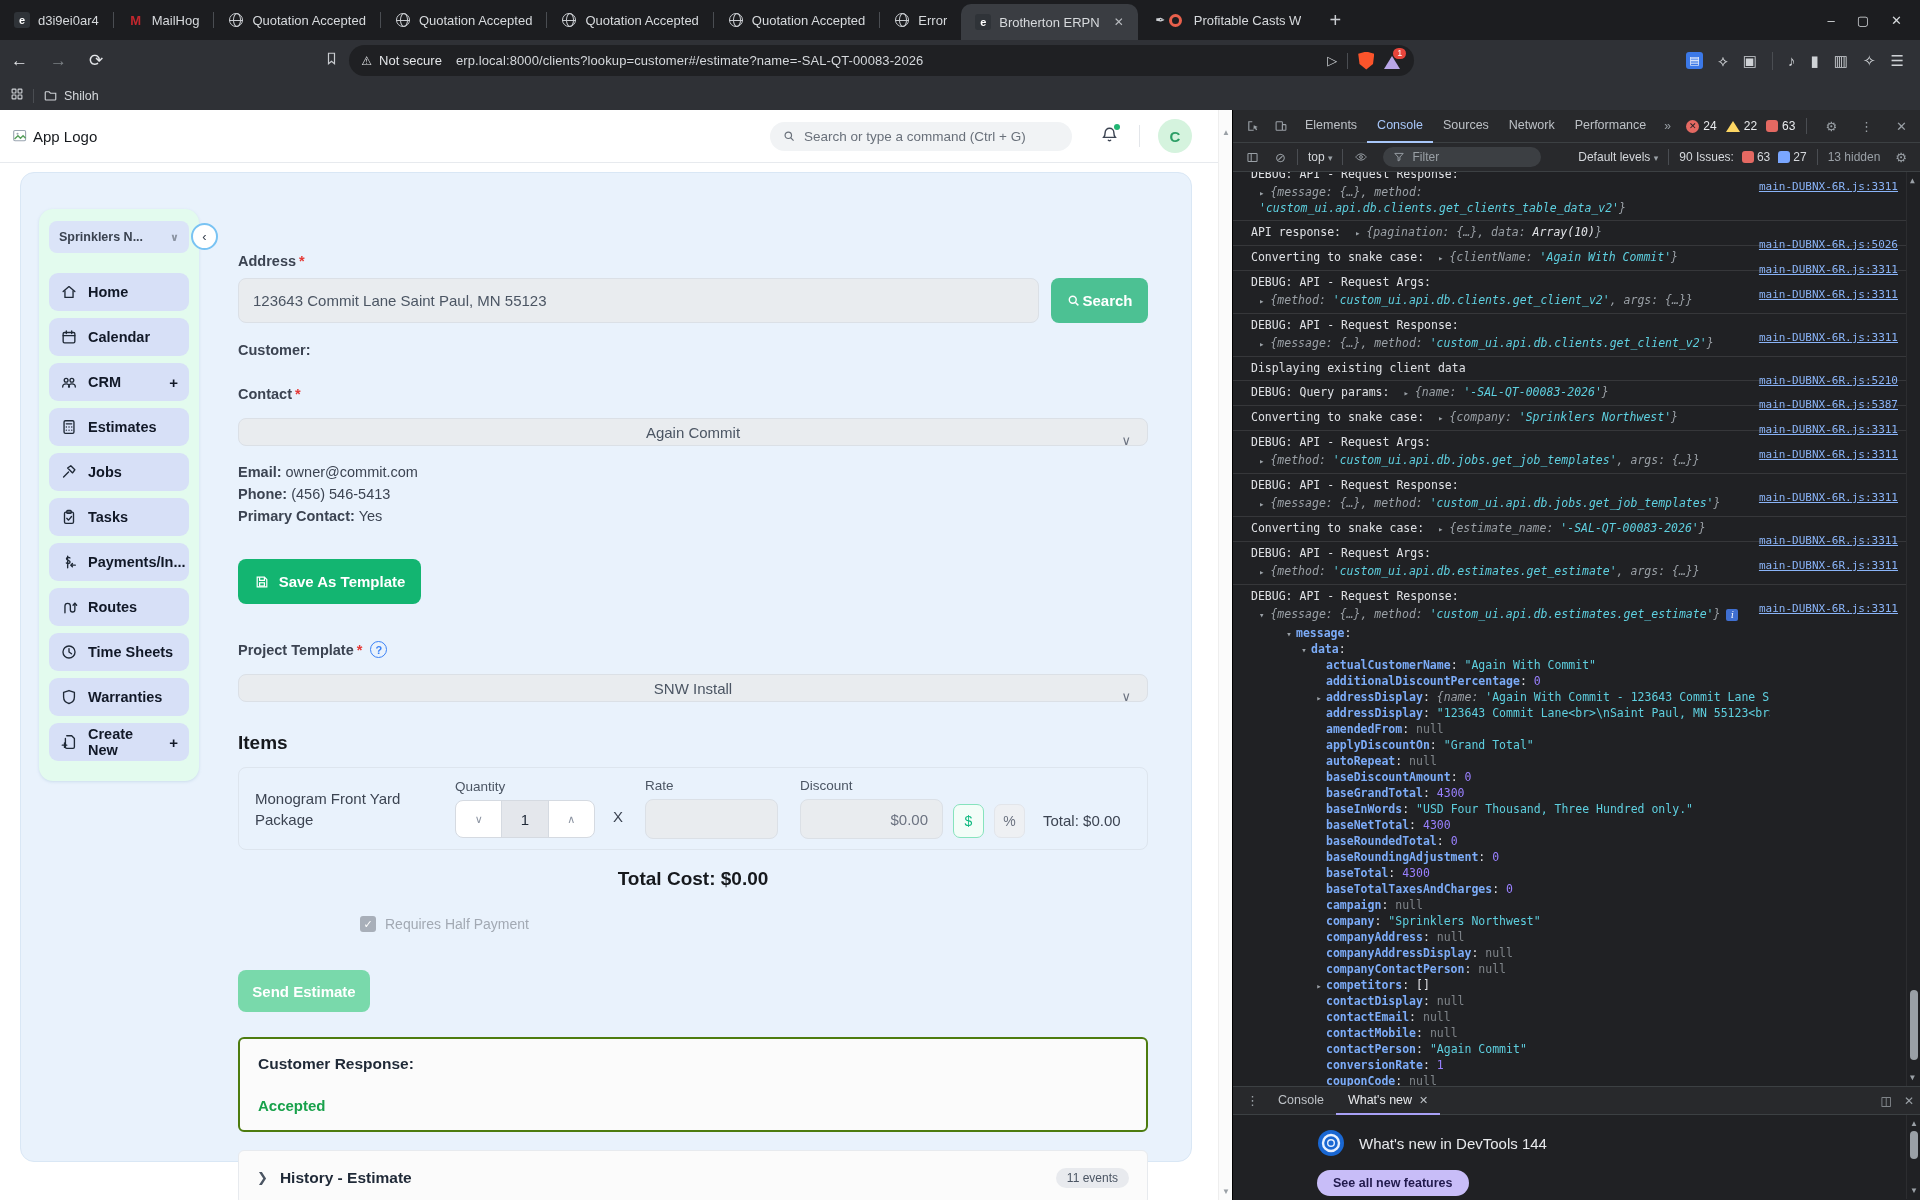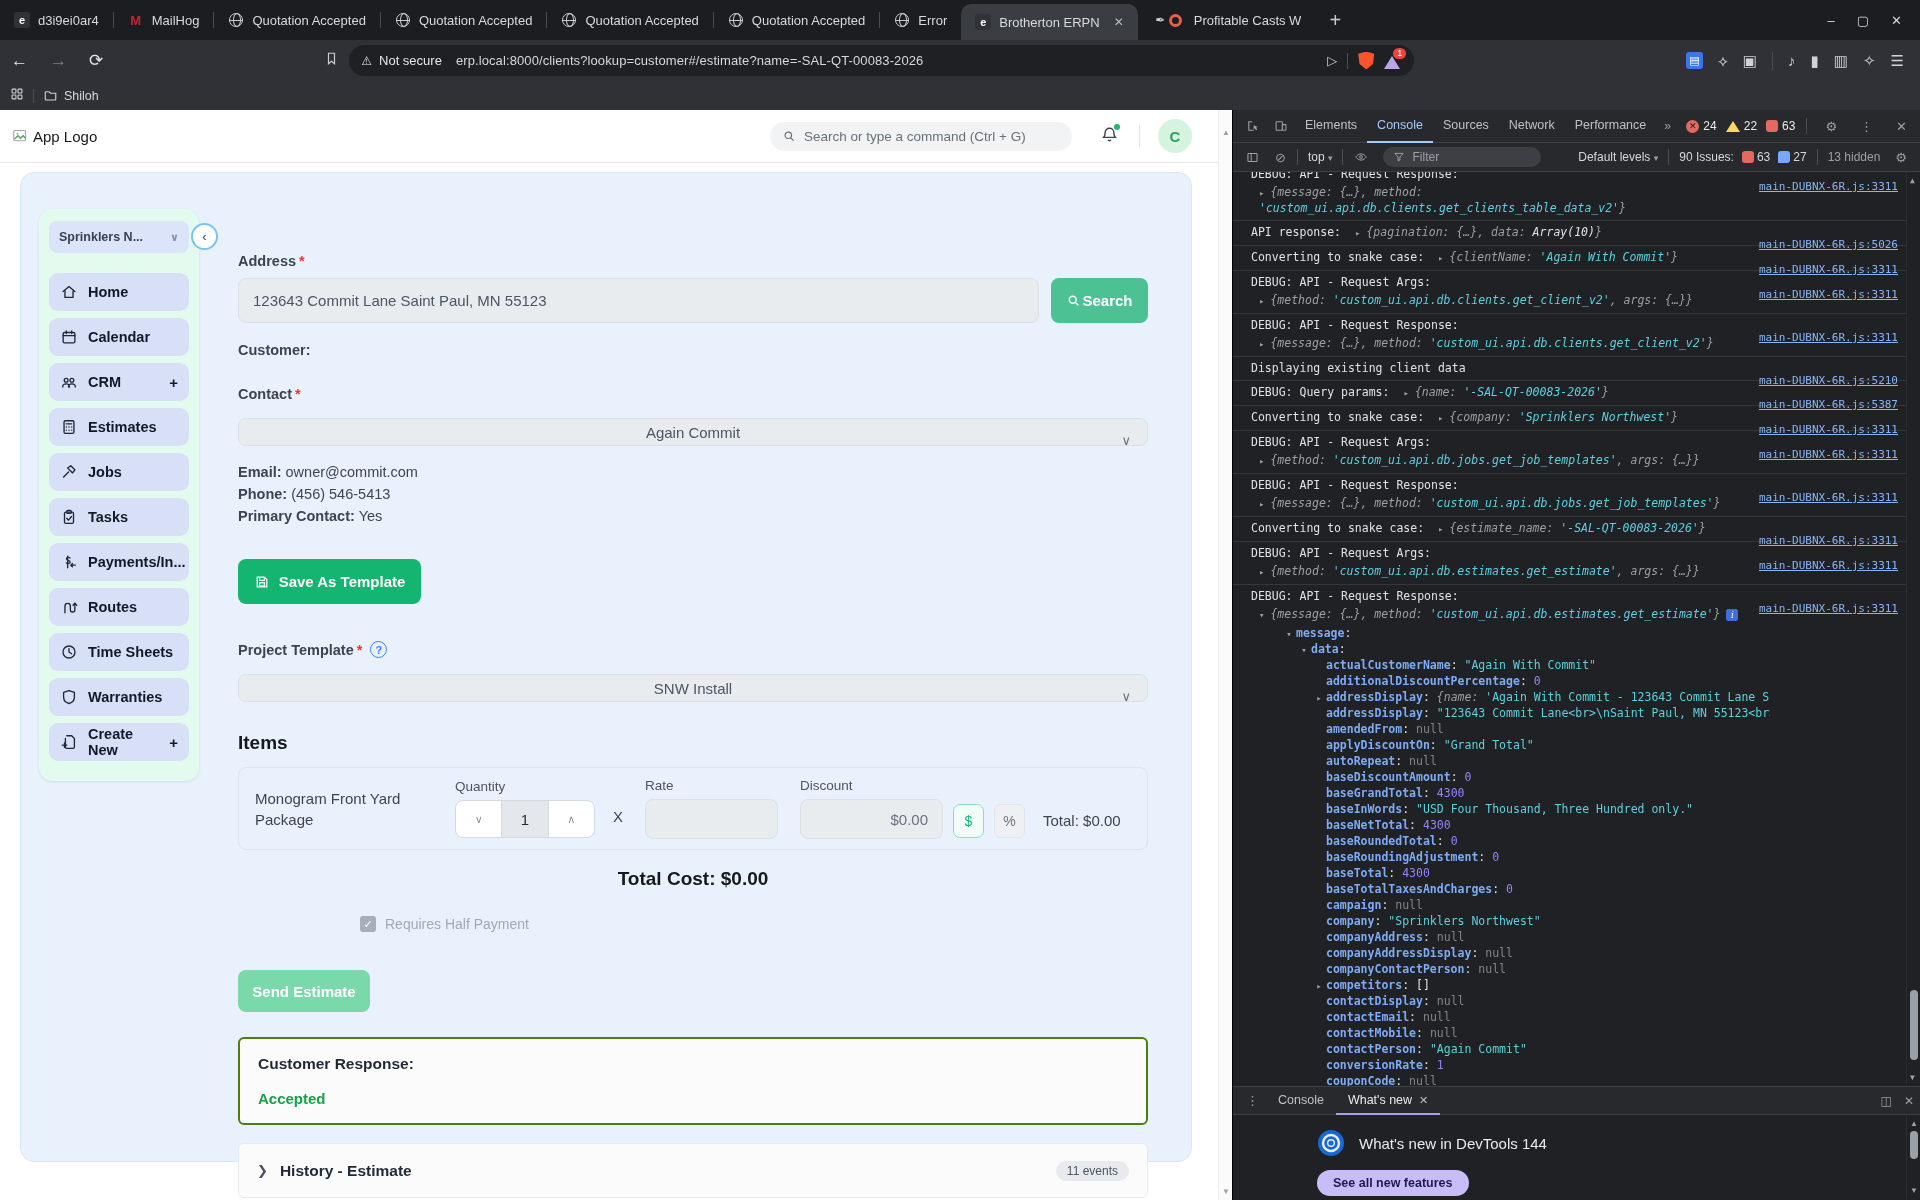--- a/index.html
+++ b/index.html
@@ -117,21 +117,21 @@
   .dollarbtn { background:#f3fdf8; border:1px solid #86e3bd; color:#10b981; }
   .pctbtn { background:#eef0f3; border:1px solid #e2e5ea; color:#6b7280; }
   .linetotal { margin:24px 0 0 18px; font-size:15px; color:#3c4452; }
   .totalcost { margin-top:18px; text-align:center; font-size:19px; font-weight:bold; color:#16191d; }
   .halfpay { margin:26px 0 0 122px; display:flex; align-items:center; gap:9px; color:#a2a9b3; font-size:14px; }
   .cb { width:16px; height:16px; background:#a8afb9; border-radius:3px; color:#fff; font-size:11px; display:flex; align-items:center; justify-content:center; }
   .sendbtn { margin-top:38px; width:132px; height:42px; background:#79d9ab; color:#fff; border:none; border-radius:8px;
     font-size:15px; font-weight:600; }
   .respcard { margin-top:25px; background:#fbfbfb; border:2px solid #4d7c0f; border-radius:6px; padding:16px 18px; }
   .respcard .rl { font-size:15.5px; font-weight:bold; color:#1f2937; }
-  .respcard .rv { margin-top:17px; font-size:15px; font-weight:bold; color:#18a14b; }
+  .respcard .rv { margin-top:24px; font-size:15px; font-weight:bold; color:#18a14b; }
   .histcard { margin-top:18px; background:#fbfbfb; border:1px solid #e7eaee; border-radius:6px; height:55px;
     display:flex; align-items:center; padding:0 18px; }
   .histcard .hchev { color:#4b5563; font-size:13px; margin-right:12px; }
   .histcard .ht { font-size:15.5px; font-weight:bold; color:#1f2937; }
   .histbadge { margin-left:auto; background:#e8eaee; border-radius:11px; padding:3px 11px; font-size:12px; color:#4b5563; }
 
   .bluescroll { position:absolute; left:1200px; top:455px; width:11px; height:180px; background:#1e88e5; border-radius:5px; }
   .pagescroll { position:absolute; left:1218px; top:0; width:14px; height:1090px; background:#fbfbfb; border-left:1px solid #eee; }
   .pagescroll .pa { position:absolute; left:3px; font-size:8px; color:#9aa0a6; }
 

